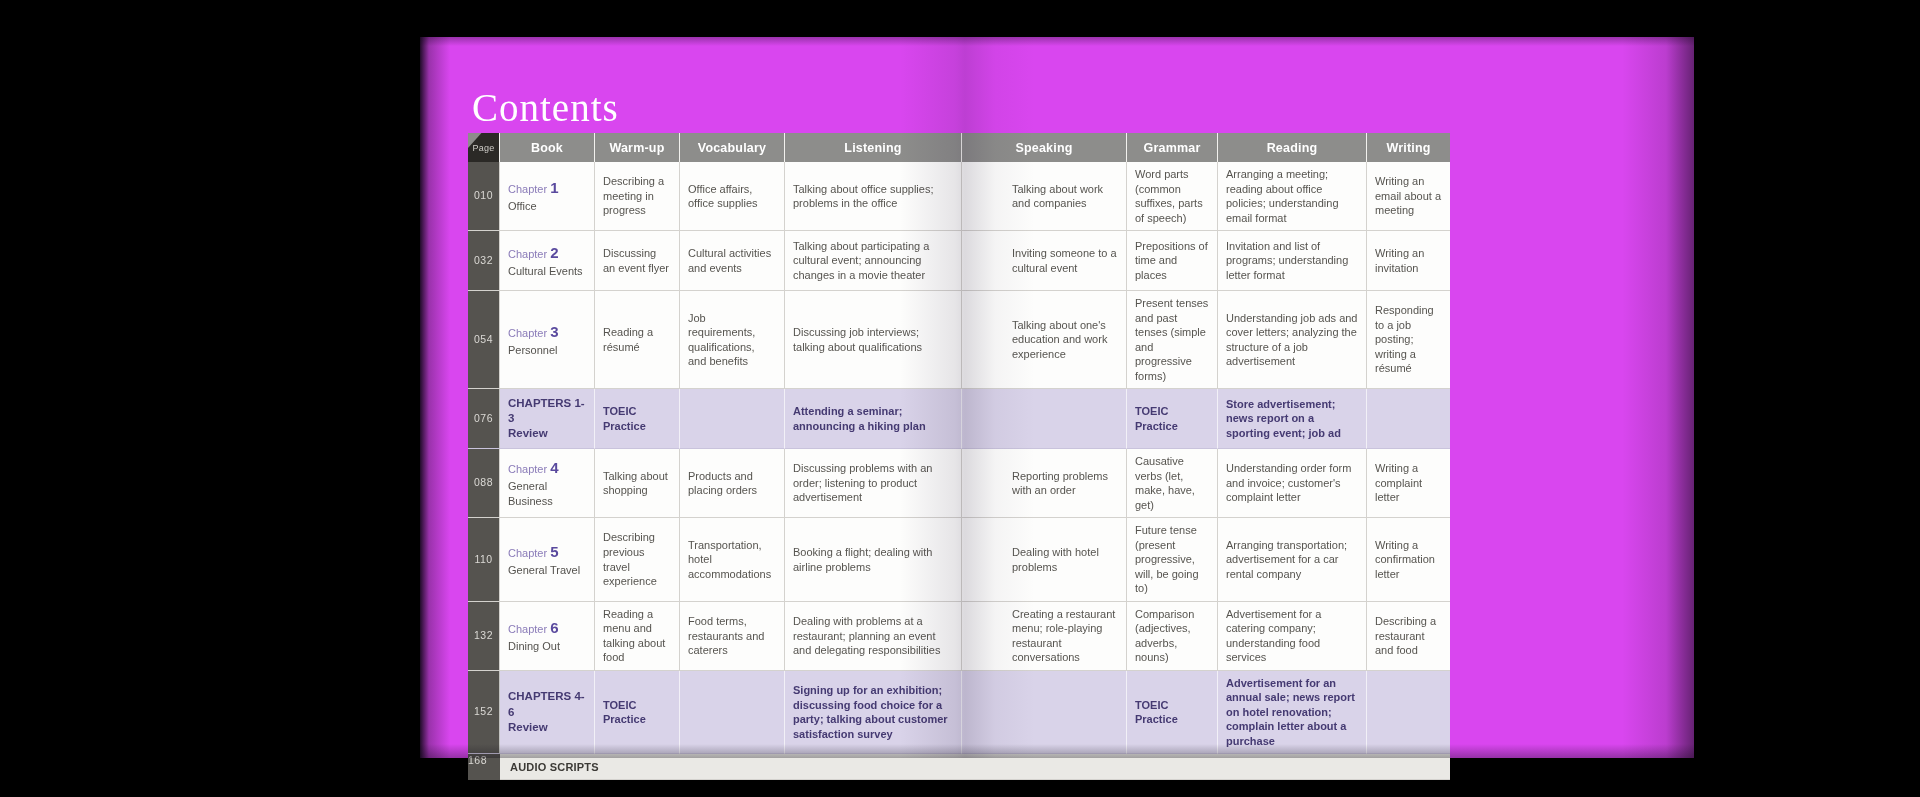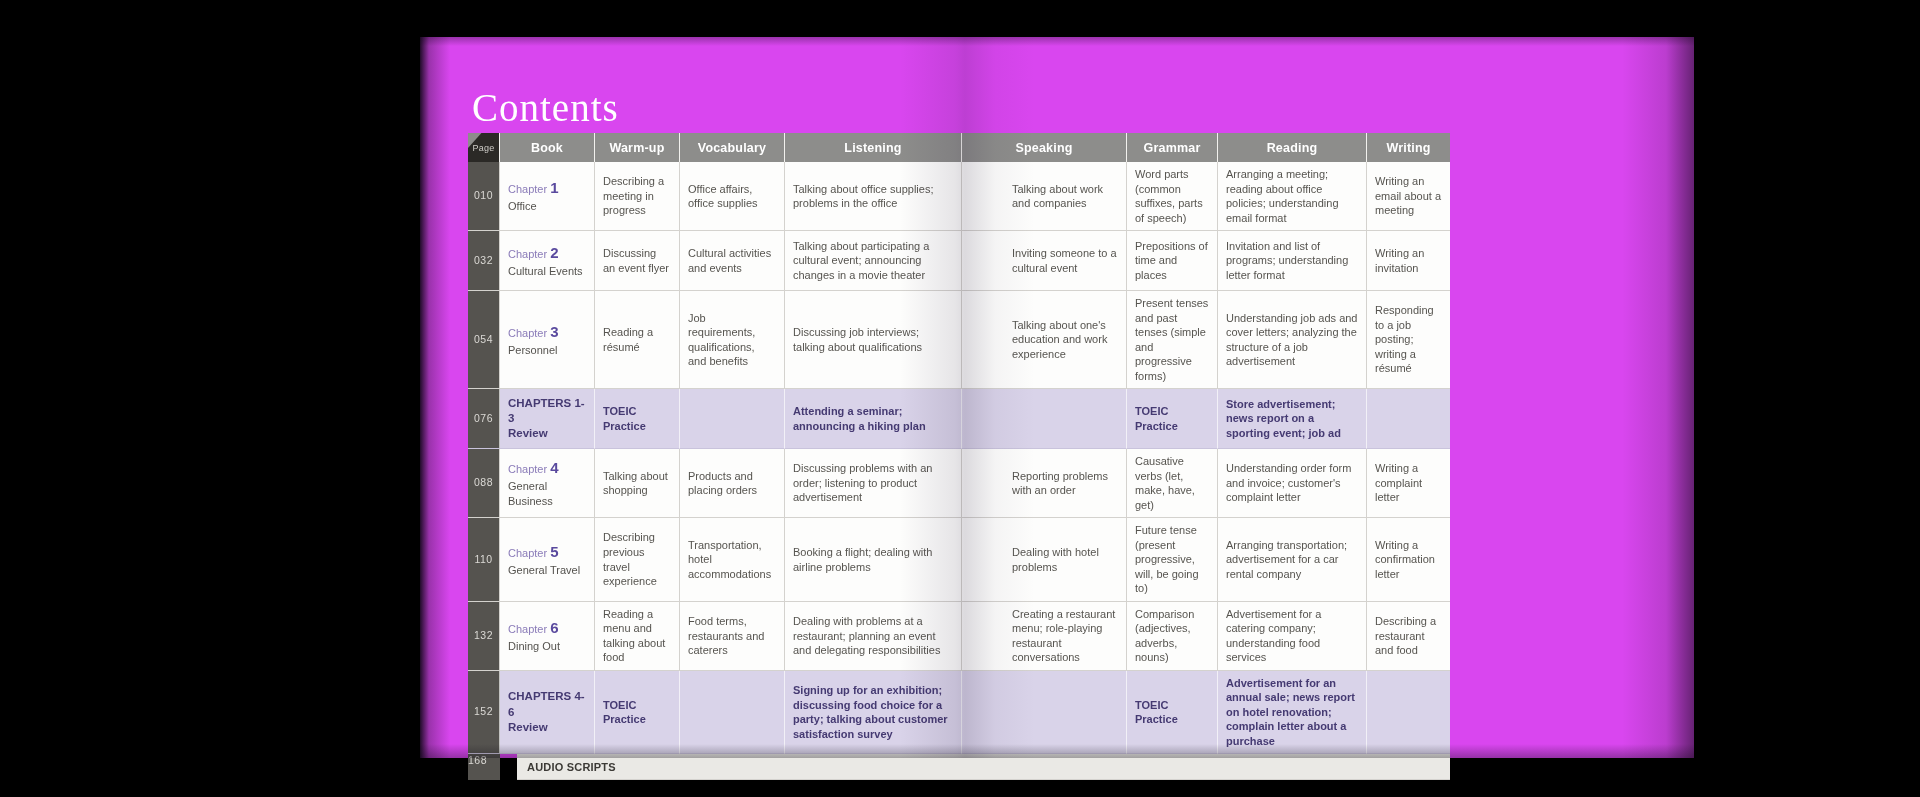--- a/index.html
+++ b/index.html
@@ -56,21 +56,21 @@
   .review .cell { background:#d9d3e9; border-right:1px solid rgba(255,255,255,.65);
                   border-bottom:1px solid #c9c3dc; }
   .review .accent { color:#453a72; font-weight:bold; }
   .review-book div { color:#453a72; font-weight:bold; font-size:11.5px; }
 
   
   .footer-row { grid-template-columns: 32px 950px; }
   .footer-row .pagecell { min-height:26px; }
   .footer-label { background:#eae9e5; display:flex; align-items:center;
         padding-left:10px; font-weight:bold; color:#3c3a36; font-size:11px;
-        letter-spacing:.2px; border-bottom:1px solid #d4d2ce;margin-left:17px; }
+        letter-spacing:.2px; border-bottom:1px solid #d4d2ce; }
 
   .mh62{min-height:62px}.mh60{min-height:60px}.mh64{min-height:64px}
   .mh57{min-height:57px}.mh52{min-height:52px}.mh68{min-height:68px}
   .mh79{min-height:79px}.mh26{min-height:26px}
 </style>
 </head>
 <body>
 
 <div class="stage">
   <div class="book-page">

